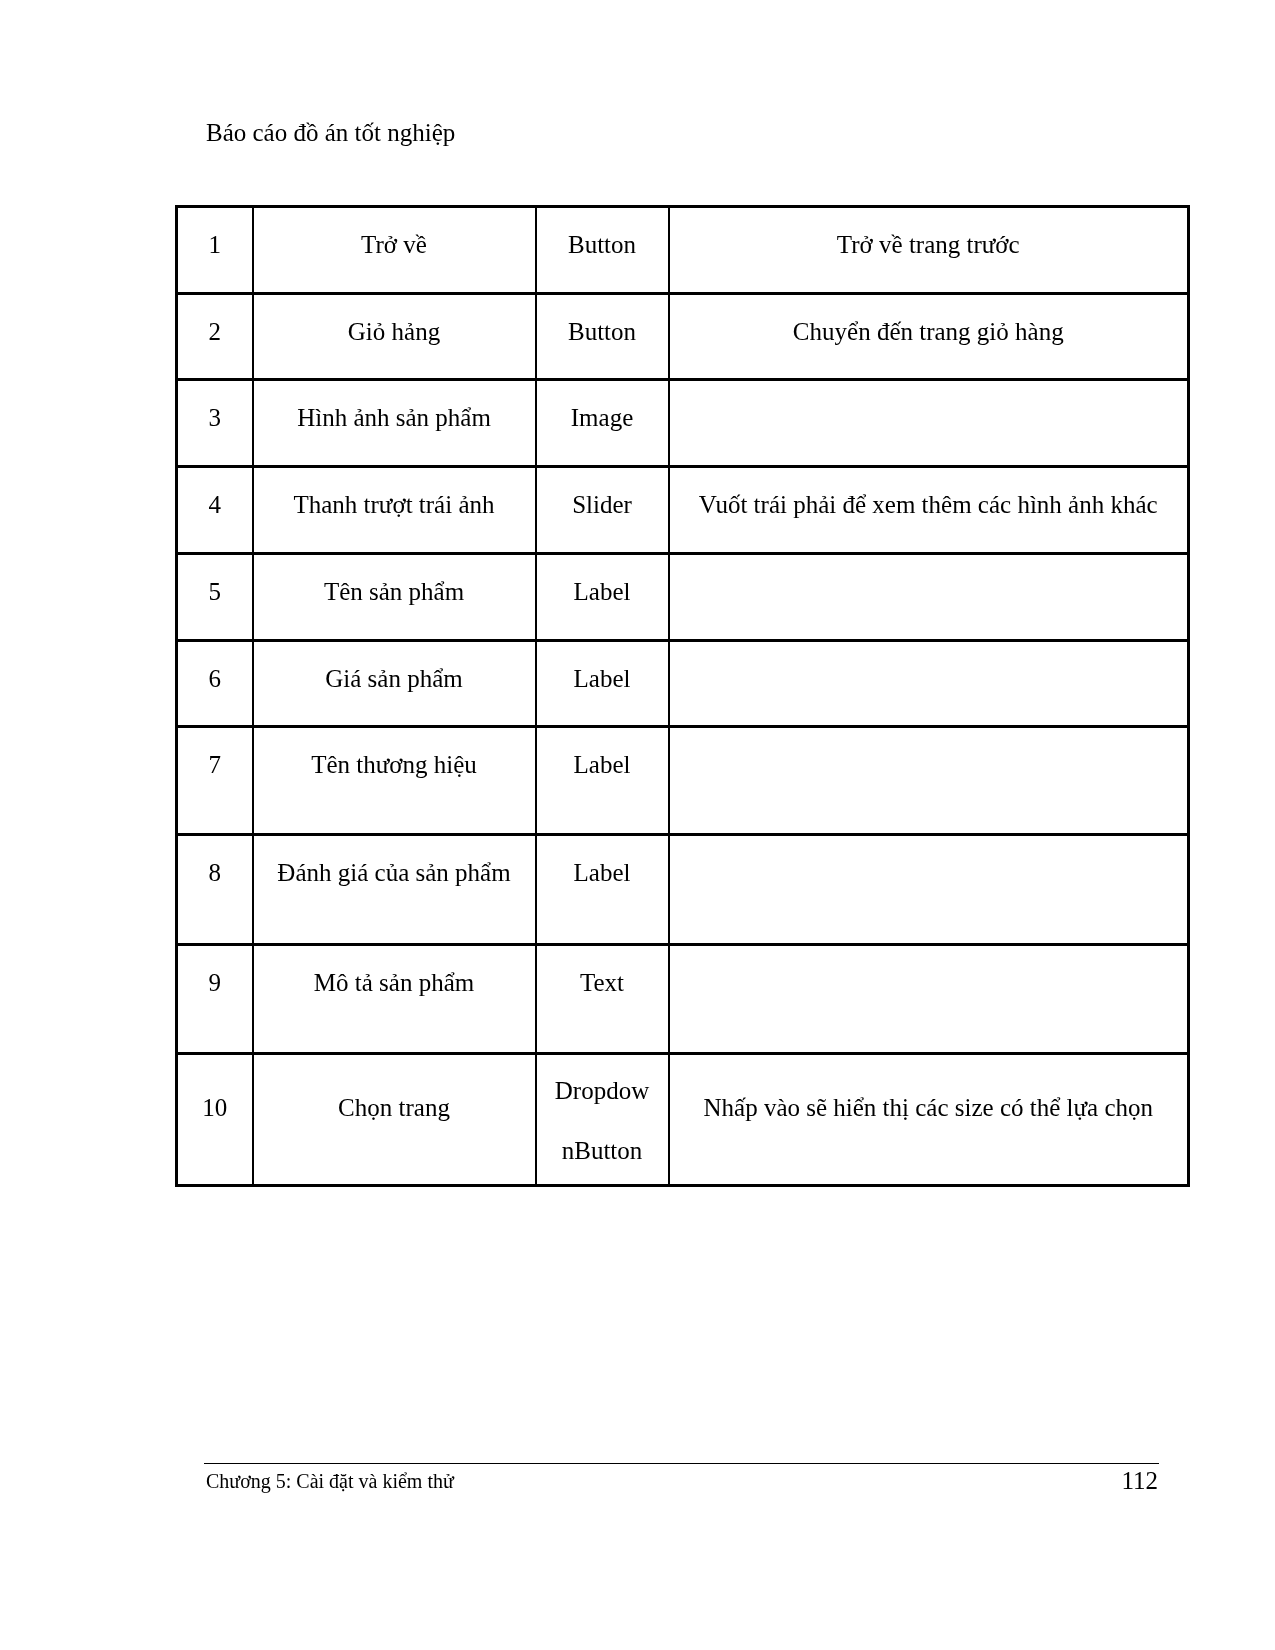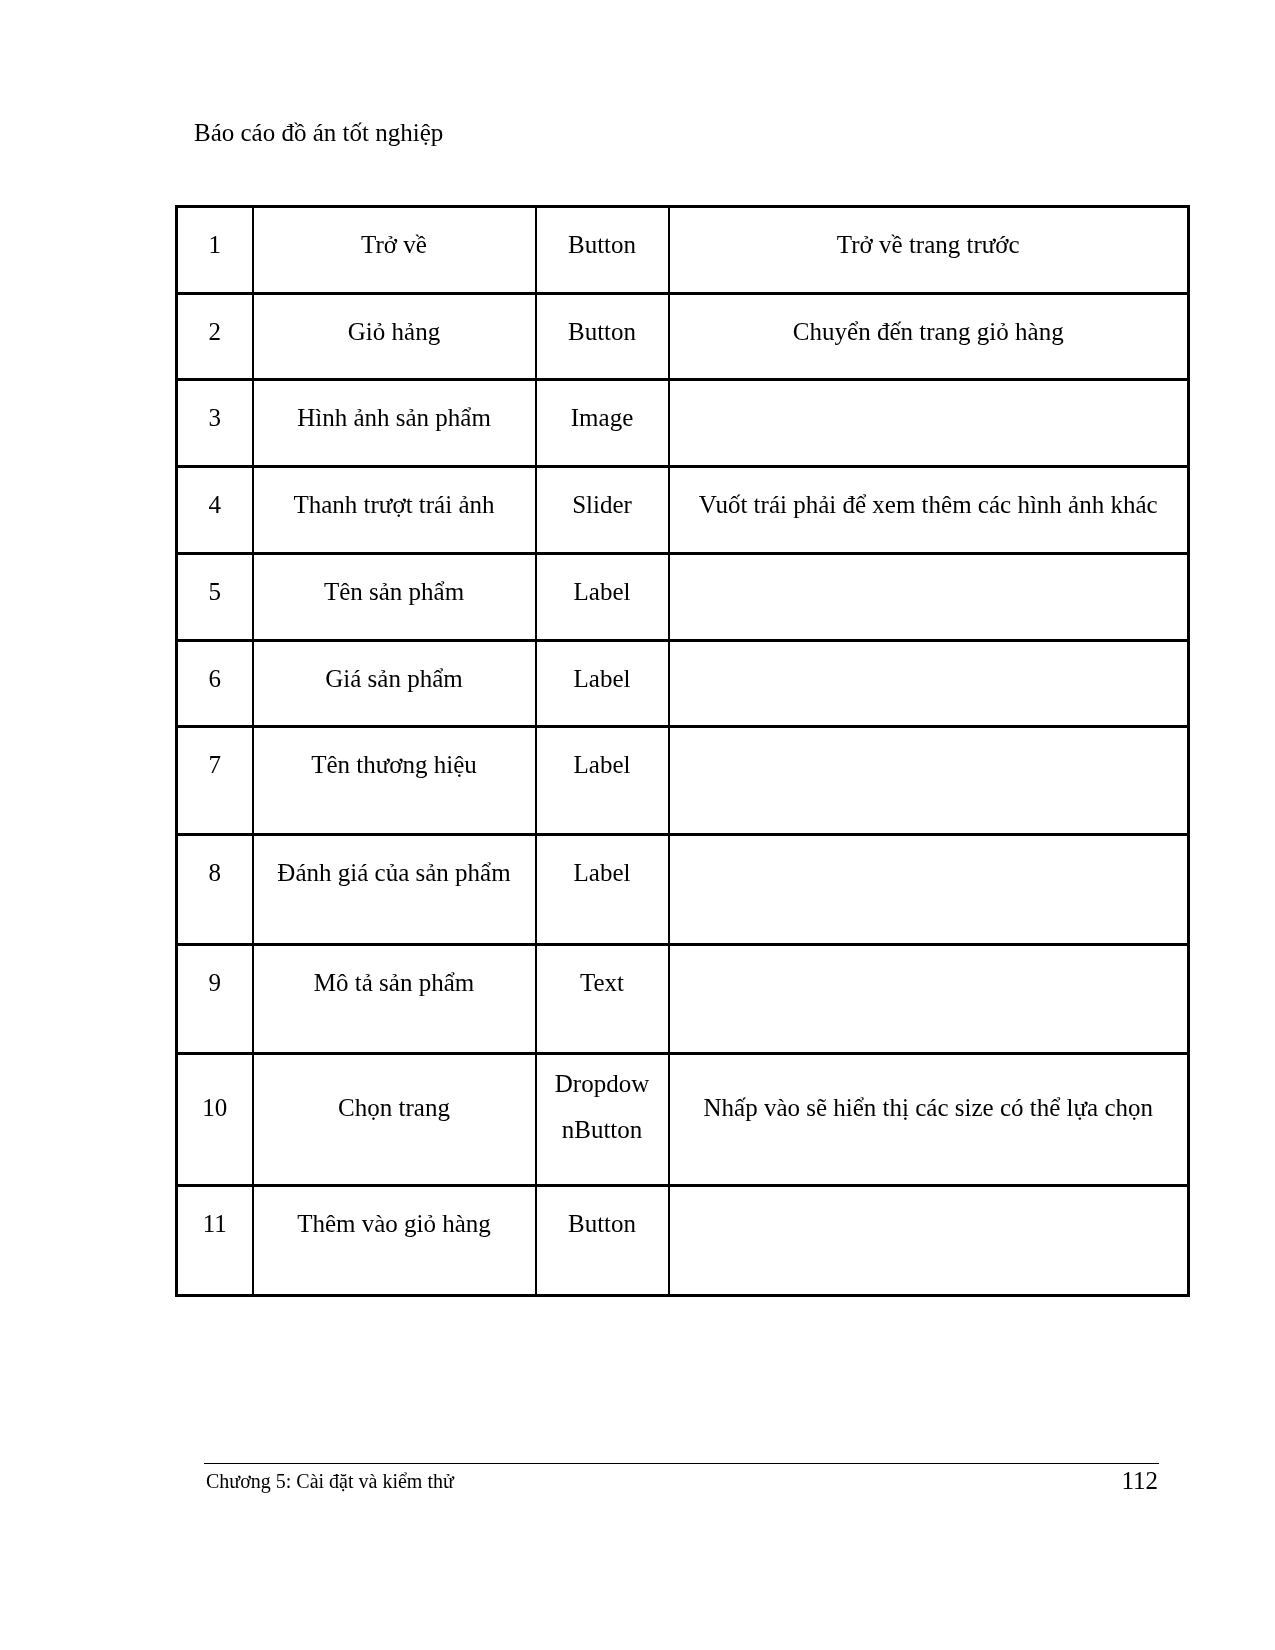--- a/index.html
+++ b/index.html
@@ -1,38 +1,38 @@
 <!DOCTYPE html>
 <html><head>
 <meta charset="utf-8">
 <style>
   html, body { margin: 0; padding: 0; background: #ffffff; }
   body {
     width: 1275px; height: 1650px; position: relative; overflow: hidden;
     font-family: "Liberation Serif", "DejaVu Serif", serif; color: #000;
   }
   .page-header {
-    position: absolute; left: 194px; top: 118px;
+    position: absolute; left: 206px; top: 118px;
     font-size: 25px; line-height: 30px; white-space: nowrap;
   }
   table.spec {
     position: absolute; left: 175px; top: 205px;
     border-collapse: collapse; table-layout: fixed;
     border: 3px solid #000;
     font-size: 25px;
   }
   table.spec td {
     border-left: 2px solid #000; border-right: 2px solid #000;
     border-top: 3px solid #000; border-bottom: 3px solid #000;
     vertical-align: top; text-align: center;
     padding: 14px 6px 0 6px; line-height: 46px;
     box-sizing: border-box; white-space: nowrap;
   }
   table.spec td.desc { white-space: normal; }
-  table.spec td.type { white-space: normal; line-height: 46px; padding-top: 6px; text-align: center; }
+  table.spec td.type { white-space: normal; line-height: 60px; padding-top: 6px; text-align: center; }
   .footer-rule {
     position: absolute; left: 204px; top: 1463px; width: 955px; height: 0;
     border-top: 1.5px solid #000;
   }
   .footer-left {
     position: absolute; left: 206px; top: 1466px;
     font-size: 20px; line-height: 30px; white-space: nowrap;
   }
   .footer-right {
     position: absolute; right: 117px; top: 1466px;
@@ -105,24 +105,18 @@
       <td>Mô tả sản phẩm</td>
       <td>Text</td>
       <td class="desc"></td>
     </tr>
     <tr style="height:132px">
       <td style="padding-top:30px">10</td>
       <td style="padding-top:30px">Chọn trang</td>
       <td class="type">Dropdow nButton</td>
       <td class="desc" style="padding-top:30px">Nhấp vào sẽ hiển thị các size có thể lựa chọn</td>
     </tr>
-    <tr style="height:110px">
-      <td>11</td>
-      <td>Thêm vào giỏ hàng</td>
-      <td>Button</td>
-      <td class="desc"></td>
-    </tr>
   </tbody>
 </table>
 
 <div class="footer-rule"></div>
 <div class="footer-left">Chương 5: Cài đặt và kiểm thử</div>
 <div class="footer-right">112</div>
 
 </body></html>

